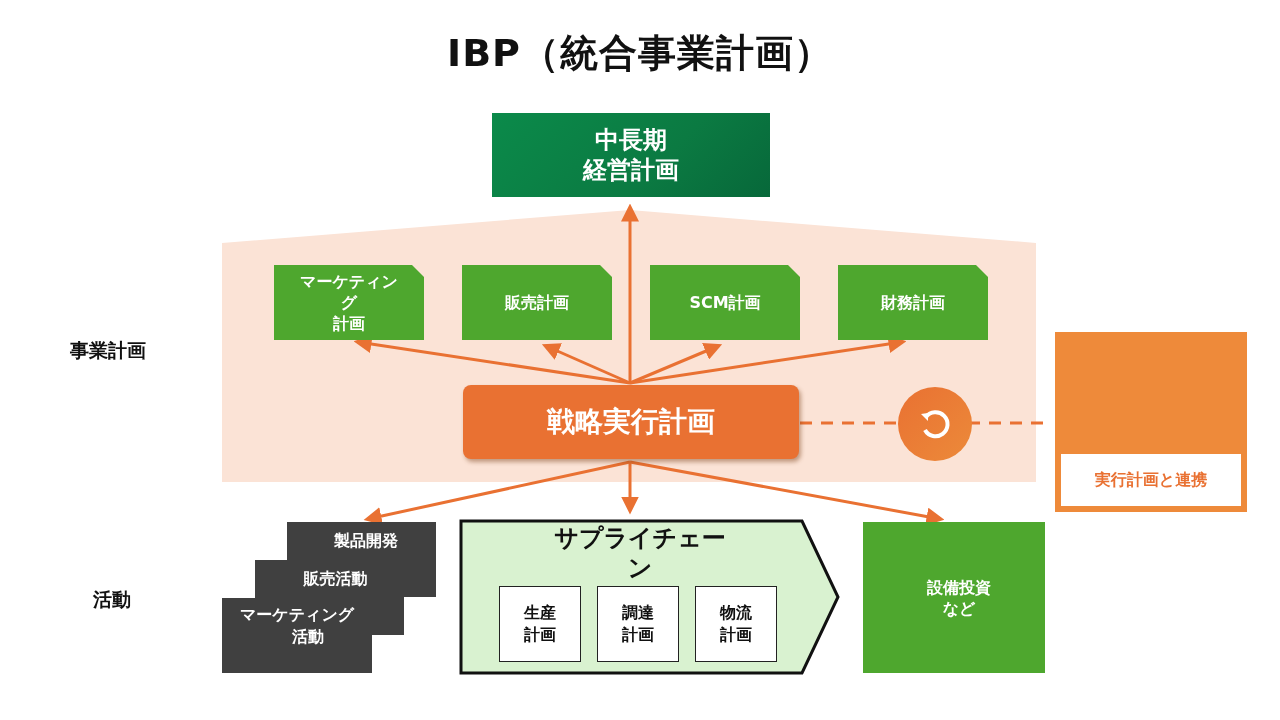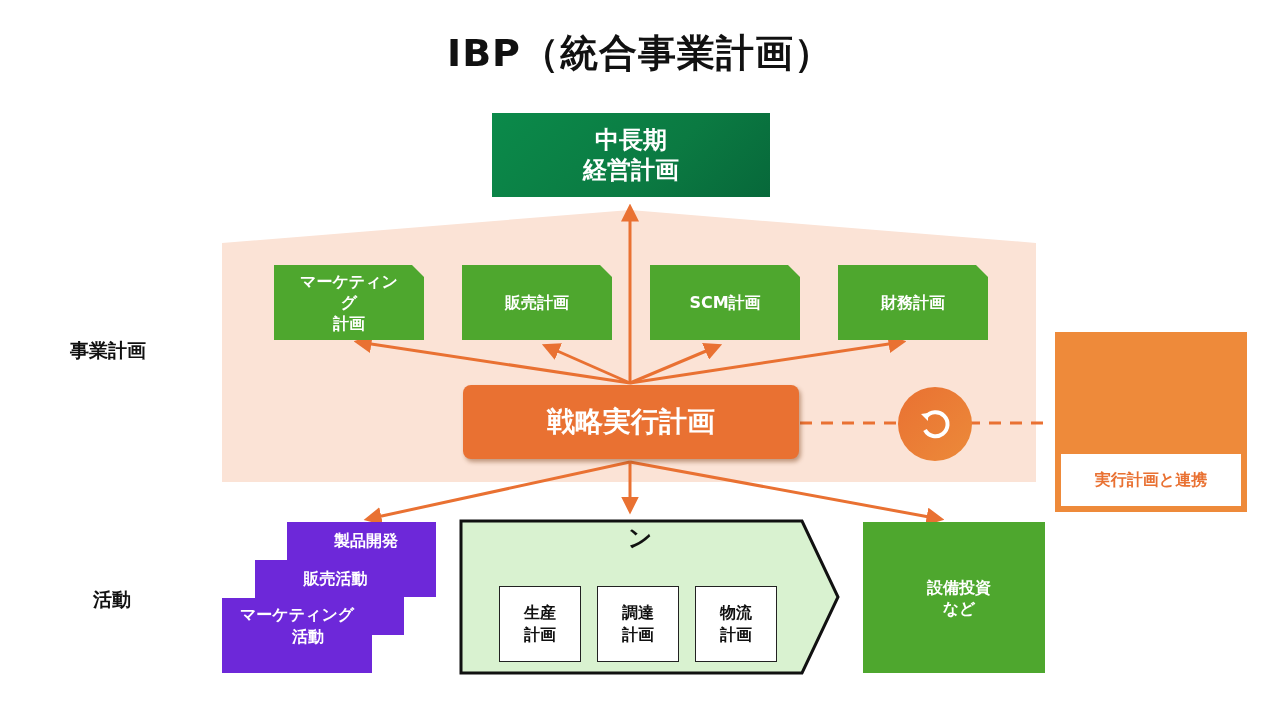--- a/index.html
+++ b/index.html
@@ -16,21 +16,21 @@
               display: flex; align-items: center; justify-content: center; text-align: center; line-height: 21px;
               clip-path: polygon(0 0, calc(100% - 12px) 0, 100% 12px, 100% 100%, 0 100%); }
   .strategy { left: 463px; top: 385px; width: 336px; height: 74px; background: #e97132; border-radius: 8px;
               box-shadow: 2px 3px 4px rgba(120,60,20,0.45); color: #fff; font-size: 28px; font-weight: bold;
               display: flex; align-items: center; justify-content: center; }
   .cycle { left: 898px; top: 387px; width: 74px; height: 74px; border-radius: 50%;
            background: linear-gradient(135deg, #e97132, #ec8a3a); display: flex; align-items: center; justify-content: center; }
   .right-panel { left: 1055px; top: 332px; width: 192px; height: 180px; background: #ee8a3a; }
   .rp-row { position: absolute; left: 6px; width: 180px; height: 52px; background: #fff; color: #e97132;
             font-size: 16px; font-weight: bold; display: flex; align-items: center; justify-content: center; }
-  .act-box { background: #6d28d9; color: #fff; font-size: 16px; font-weight: bold; text-align: center; line-height: 21px; }
+  .act-box { background: #404040; color: #fff; font-size: 16px; font-weight: bold; text-align: center; line-height: 21px; }
   .sc-title { left: 462px; top: 523px; width: 356px; text-align: center; font-size: 24px; font-weight: bold; color: #111; line-height: 30px; }
   .sc-box { width: 80px; height: 74px; background: #fff; border: 1.5px solid #222; color: #111; font-size: 16px;
             font-weight: bold; display: flex; flex-direction: column; align-items: center; justify-content: center; line-height: 22px; }
   .equip { left: 863px; top: 522px; width: 172px; height: 151px; background: #4ea72e; color: #fff; font-size: 16px;
            font-weight: bold; display: flex; flex-direction: column; align-items: center; justify-content: center; line-height: 21px; padding-left: 10px; }
 </style>
 </head>
 <body>
 
 <svg class="abs" style="left:0;top:0" width="1280" height="720">
@@ -102,20 +102,21 @@
 </div>
 <div class="abs act-box" style="left:255px;top:560px;width:149px;height:75px;">
   <div style="position:absolute;left:0;right:0;top:8px;text-align:center;padding-left:12px;">販売活動</div>
 </div>
 <div class="abs act-box" style="left:222px;top:598px;width:150px;height:75px;">
   <div style="position:absolute;left:0;right:0;top:6px;">マーケティング</div>
   <div style="position:absolute;left:0;right:0;top:28px;padding-left:22px;">活動</div>
 </div>
 
 <div class="abs sc-title">
+  <div>サプライチェー</div>
   <div>ン</div>
 </div>
 <div class="abs sc-box" style="left:499px;top:586px;">
   <span>生産</span>
   <span>計画</span>
 </div>
 <div class="abs sc-box" style="left:597px;top:586px;">
   <span>調達</span>
   <span>計画</span>
 </div>

